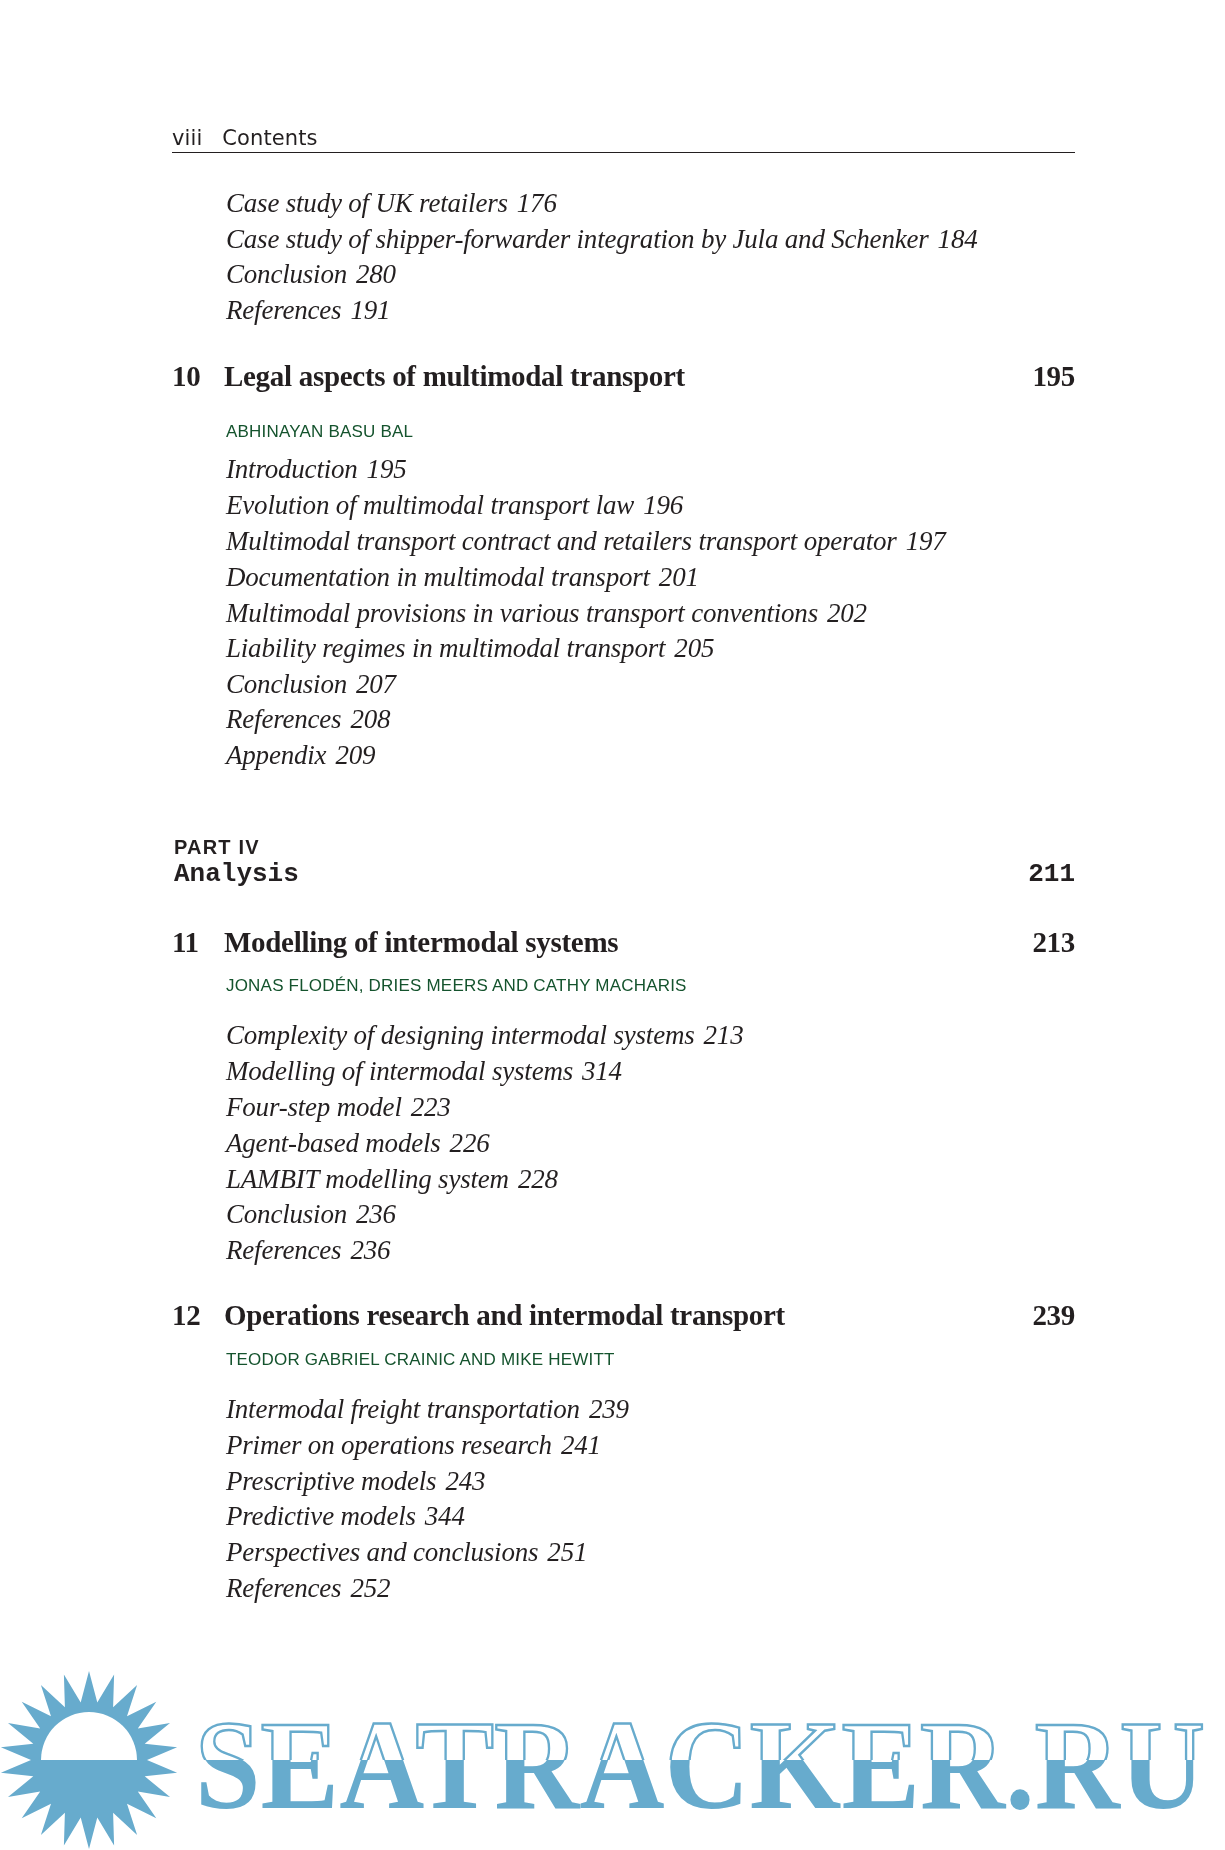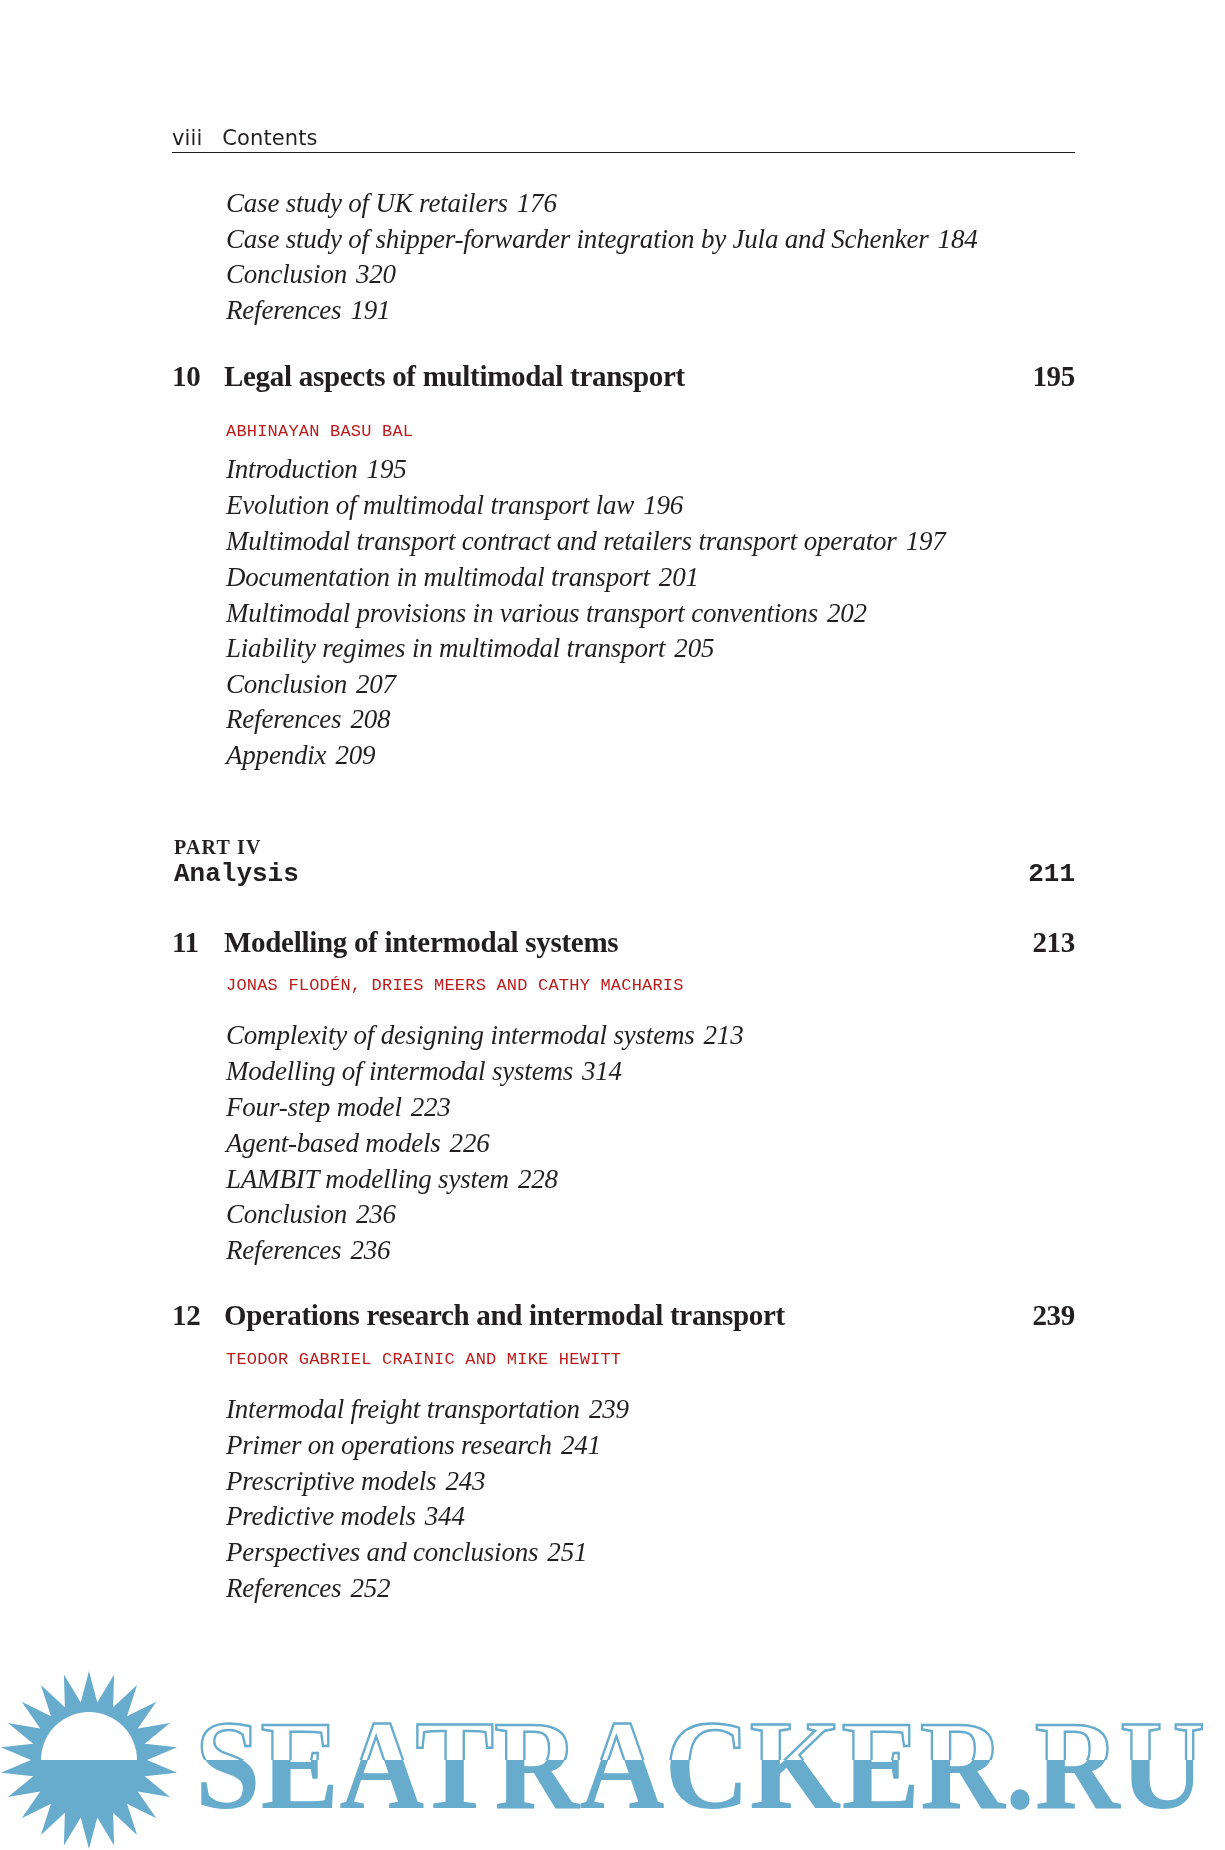--- a/index.html
+++ b/index.html
@@ -7,37 +7,37 @@
   .abs { position: absolute; white-space: nowrap; margin-top: 13px; }
   .sans { font-family: "DejaVu Sans", sans-serif; }
   .running-head { top: 113px; left: 172px; font-size: 21px; letter-spacing: 0.1px; }
   .running-head .folio { margin-right: 20px; }
   .rule { position: absolute; left: 172px; top: 152px; width: 903px; height: 0; border-top: 1.6px solid #231f20; }
   .entry { left: 226px; font-family: "Liberation Serif", serif; font-style: italic; font-size: 27px; line-height: 32px; letter-spacing: -0.2px; }
   .entry .pg { margin-left: 9px; }
   .chapter { left: 172px; width: 903px; font-family: "Liberation Serif", serif; font-weight: bold; font-size: 29px; line-height: 34px; letter-spacing: -0.3px; }
   .chapter .num { display: inline-block; width: 52px; }
   .chapter .pg { position: absolute; right: 0; top: 0; }
-  .author { left: 226px; font-family: Liberation Mono, monospace; font-size: 17px; line-height: 20px; letter-spacing: 0.2px; color: #b91c1c; }
-  .part-label { left: 174px; font-family: Liberation Serif, serif; font-weight: bold; font-size: 20px; line-height: 24px; letter-spacing: 1.2px; }
+  .author { left: 226px; font-family: Liberation Sans, sans-serif; font-size: 17px; line-height: 20px; letter-spacing: 0.2px; color: #14532d; }
+  .part-label { left: 174px; font-family: Liberation Sans, sans-serif; font-weight: bold; font-size: 20px; line-height: 24px; letter-spacing: 1.2px; }
   .part-title { left: 174px; width: 901px; font-family: Liberation Mono, monospace; font-weight: bold; font-size: 26px; line-height: 30px; }
   .part-title .pg { position: absolute; right: 0; top: 0; }
   .watermark { position: absolute; left: 0; top: 1660px; width: 1225px; height: 190px; }
 </style>
 </head>
 <body>
 
 <div class="abs running-head sans">
   <span class="folio">viii</span><span>Contents</span>
 </div>
 <div class="rule"></div>
 
 <div class="abs entry" style="top:174px"><span>Case study of UK retailers</span><span class="pg">176</span></div>
 <div class="abs entry" style="top:210px"><span>Case study of shipper-forwarder integration by Jula and Schenker</span><span class="pg">184</span></div>
-<div class="abs entry" style="top:245px"><span>Conclusion</span><span class="pg">320</span></div>
+<div class="abs entry" style="top:245px"><span>Conclusion</span><span class="pg">280</span></div>
 <div class="abs entry" style="top:281px"><span>References</span><span class="pg">191</span></div>
 
 <div class="abs chapter" style="top:346px">
   <span class="num">10</span><span>Legal aspects of multimodal transport</span>
   <span class="pg">195</span>
 </div>
 <div class="abs author" style="top:409px">ABHINAYAN BASU BAL</div>
 
 <div class="abs entry" style="top:440px"><span>Introduction</span><span class="pg">195</span></div>
 <div class="abs entry" style="top:476px"><span>Evolution of multimodal transport law</span><span class="pg">196</span></div>

